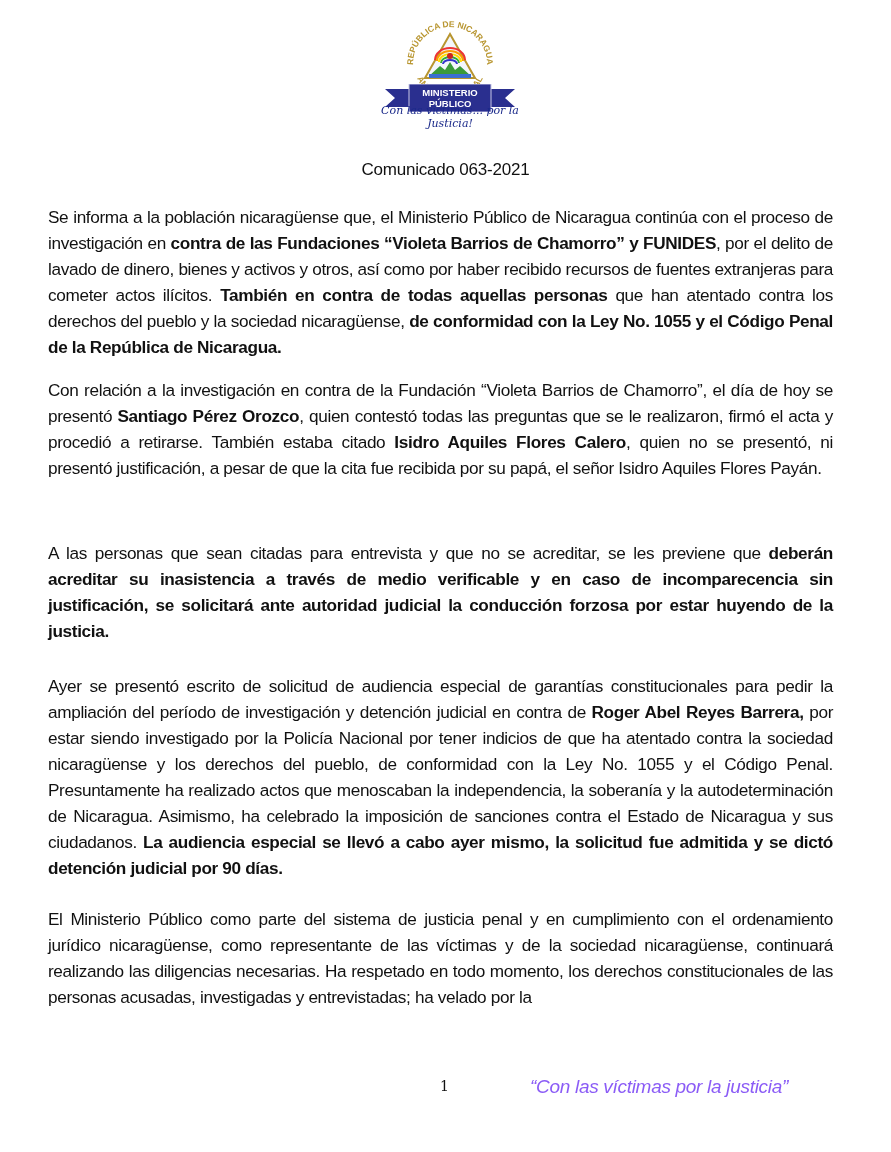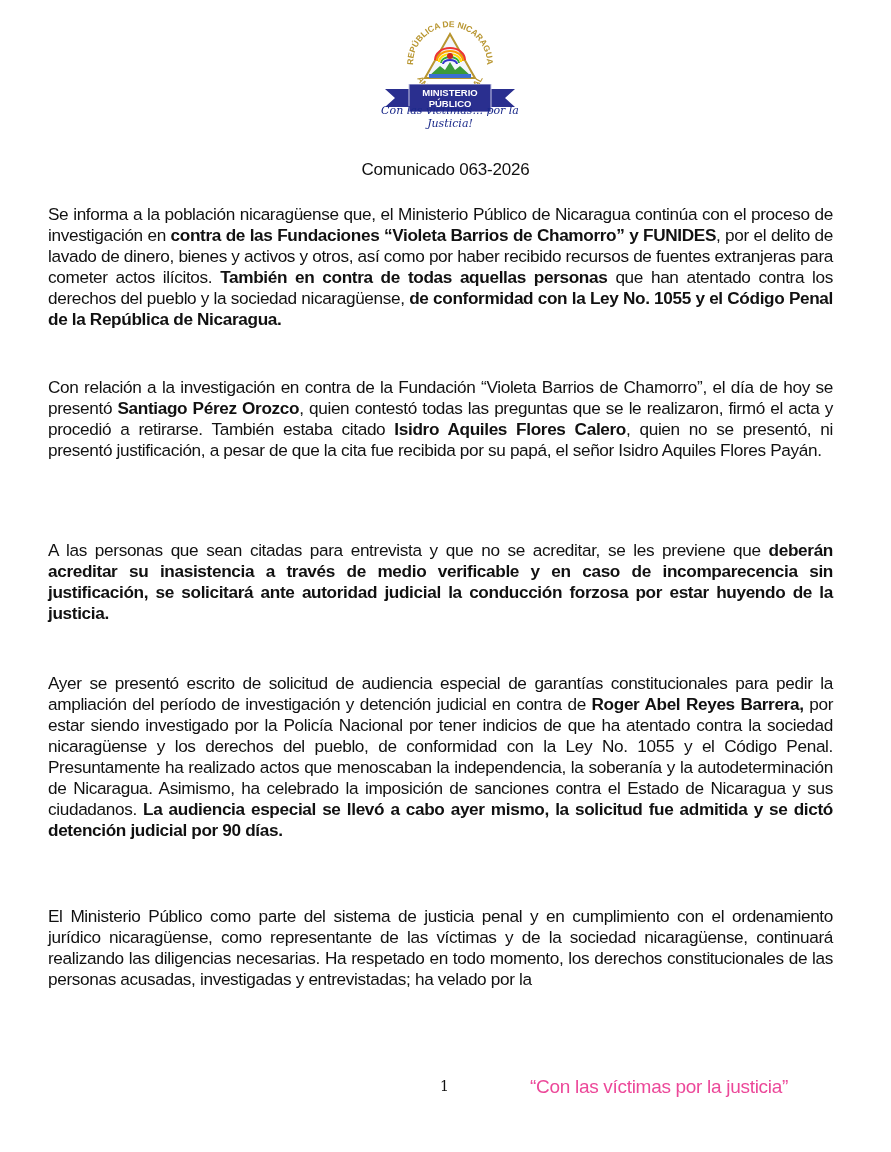--- a/index.html
+++ b/index.html
@@ -4,26 +4,26 @@
 <style>
   html, body { margin: 0; padding: 0; background: #ffffff; }
   body { width: 891px; height: 1152px; position: relative; overflow: hidden;
          font-family: "Liberation Sans", sans-serif; color: #111; }
   .logo { position: absolute; left: 385px; top: 12px; width: 130px; height: 120px; }
   .logo svg { display: block; }
   .slogan-script { position: absolute; left: 360px; top: 104px; width: 180px; text-align: center;
          font-family: "DejaVu Serif", serif; font-style: italic; font-size: 11px; color: #1b2a8a; }
   .title { position: absolute; top: 160px; left: 0; width: 891px; text-align: center;
            font-size: 17px; letter-spacing: -0.2px; }
-  .para { position: absolute; left: 48px; width: 785px; font-size: 17.2px; line-height: 21px;
+  .para { position: absolute; left: 48px; width: 785px; font-size: 17.2px; line-height: 26px;
           text-align: justify; letter-spacing: -0.35px; margin: 0; }
   .para b { font-weight: bold; }
   .page-num { position: absolute; left: 440px; top: 1078px; font-family: "DejaVu Serif", serif; font-size: 14px; }
-  .footer-quote { position: absolute; left: 530px; top: 1076px; font-size: 19px;
-                  color: #ec4899; letter-spacing: -0.3px; }
+  .footer-quote { position: absolute; left: 530px; top: 1076px; font-style: italic; font-size: 19px;
+                  color: #8b5cf6; letter-spacing: -0.3px; }
 </style>
 </head>
 <body>
 
 <div class="logo">
   <svg width="130" height="100" viewBox="0 0 130 100">
     <defs>
       <path id="arcTop" d="M28,52 A37,37 0 0 1 102,52"></path>
       <path id="arcBot" d="M30,60 A36,36 0 0 0 100,60"></path>
     </defs>
@@ -46,21 +46,21 @@
   <svg width="130" height="28" viewBox="0 0 130 28" style="position:absolute;left:0;top:72px;">
     <polygon points="0,5 28,5 28,23 0,23 10,14" fill="#2a2f8f"></polygon>
     <polygon points="130,5 102,5 102,23 130,23 120,14" fill="#2a2f8f"></polygon>
     <rect x="24" y="0" width="82" height="28" fill="#2a2f8f" stroke="#c9c9e8" stroke-width="1"></rect>
     <text x="65" y="12" text-anchor="middle" font-size="9.5" font-weight="bold" fill="#fff" font-family="Liberation Sans, sans-serif">MINISTERIO</text>
     <text x="65" y="23" text-anchor="middle" font-size="9.5" font-weight="bold" fill="#fff" font-family="Liberation Sans, sans-serif">PÚBLICO</text>
   </svg>
 </div>
 <div class="slogan-script">Con las víctimas... por la Justicia!</div>
 
-<div class="title">Comunicado 063-2026</div>
+<div class="title">Comunicado 063-2021</div>
 
 <p class="para" style="top:204px;"><span>Se informa a la población nicaragüense que, el Ministerio Público de Nicaragua continúa con el proceso de investigación en </span><b>contra de las Fundaciones “Violeta Barrios de Chamorro” y FUNIDES</b><span>, por el delito de lavado de dinero, bienes y activos y otros, así como por haber recibido recursos de fuentes extranjeras para cometer actos ilícitos. </span><b>También en contra de todas aquellas personas</b><span> que han atentado contra los derechos del pueblo y la sociedad nicaragüense, </span><b>de conformidad con la Ley No. 1055 y el Código Penal de la República de Nicaragua.</b></p>
 <p class="para" style="top:377px;"><span>Con relación a la investigación en contra de la Fundación “Violeta Barrios de Chamorro”, el día de hoy se presentó </span><b>Santiago Pérez Orozco</b><span>, quien contestó todas las preguntas que se le realizaron, firmó el acta y procedió a retirarse. También estaba citado </span><b>Isidro Aquiles Flores Calero</b><span>, quien no se presentó, ni presentó justificación, a pesar de que la cita fue recibida por su papá, el señor Isidro Aquiles Flores Payán.</span></p>
 <p class="para" style="top:540px;"><span>A las personas que sean citadas para entrevista y que no se acreditar, se les previene que </span><b>deberán acreditar su inasistencia a través de medio verificable y en caso de incomparecencia sin justificación, se solicitará ante autoridad judicial la conducción forzosa por estar huyendo de la justicia.</b></p>
 <p class="para" style="top:673px;"><span>Ayer se presentó escrito de solicitud de audiencia especial de garantías constitucionales para pedir la ampliación del período de investigación y detención judicial en contra de </span><b>Roger Abel Reyes Barrera,</b><span> por estar siendo investigado por la Policía Nacional por tener indicios de que ha atentado contra la sociedad nicaragüense y los derechos del pueblo, de conformidad con la Ley No. 1055 y el Código Penal. Presuntamente ha realizado actos que menoscaban la independencia, la soberanía y la autodeterminación de Nicaragua. Asimismo, ha celebrado la imposición de sanciones contra el Estado de Nicaragua y sus ciudadanos. </span><b>La audiencia especial se llevó a cabo ayer mismo, la solicitud fue admitida y se dictó detención judicial por 90 días.</b></p>
 <p class="para" style="top:906px;"><span>El Ministerio Público como parte del sistema de justicia penal y en cumplimiento con el ordenamiento jurídico nicaragüense, como representante de las víctimas y de la sociedad nicaragüense, continuará realizando las diligencias necesarias. Ha respetado en todo momento, los derechos constitucionales de las personas acusadas, investigadas y entrevistadas; ha velado por la</span></p>
 
 <div class="page-num">1</div>
 <div class="footer-quote">“Con las víctimas por la justicia”</div>
 

